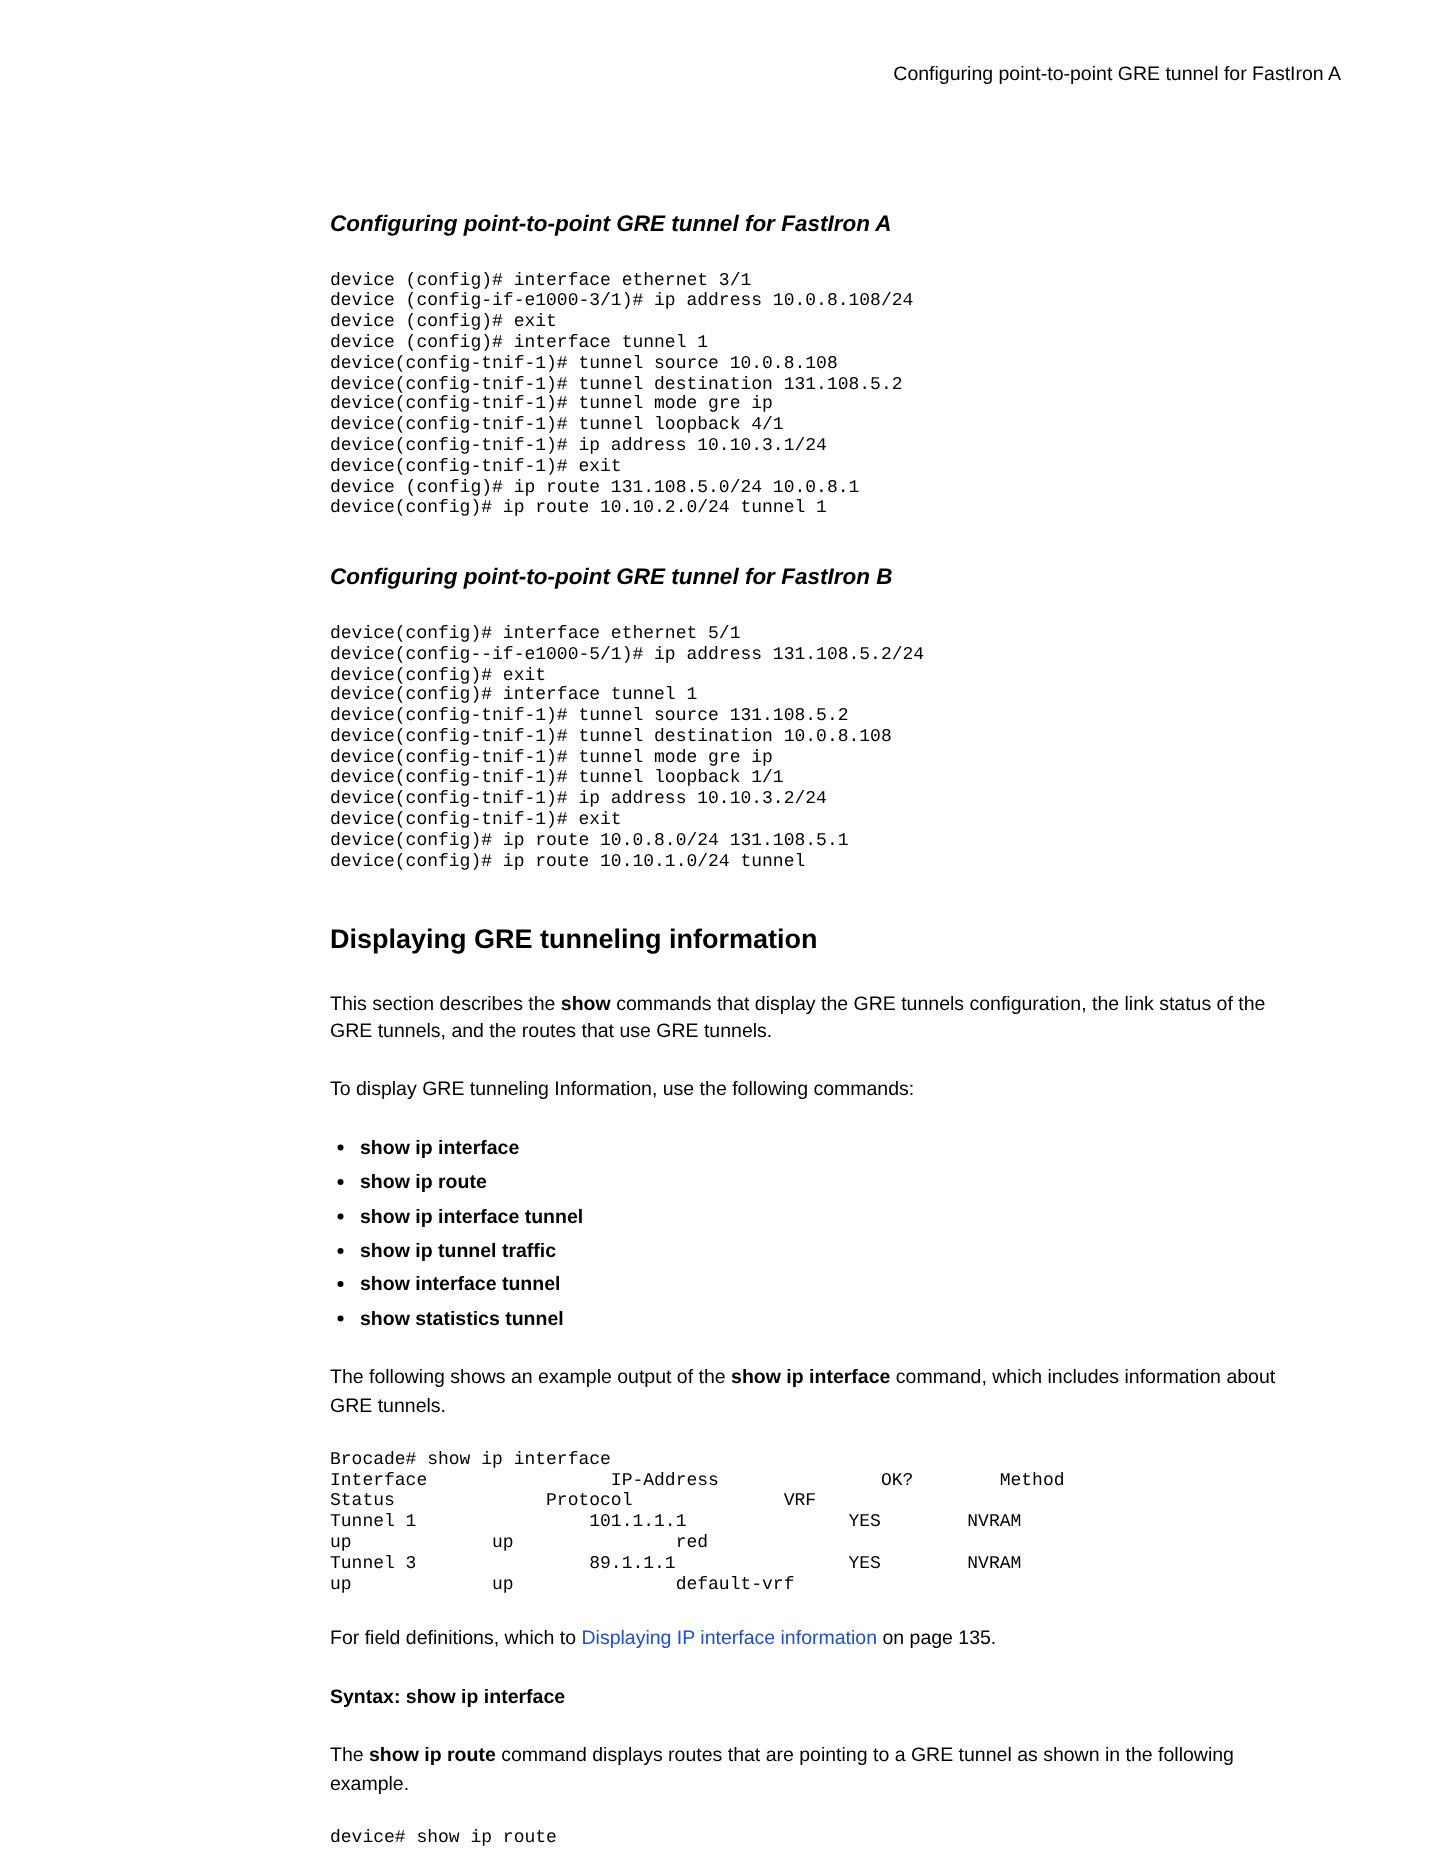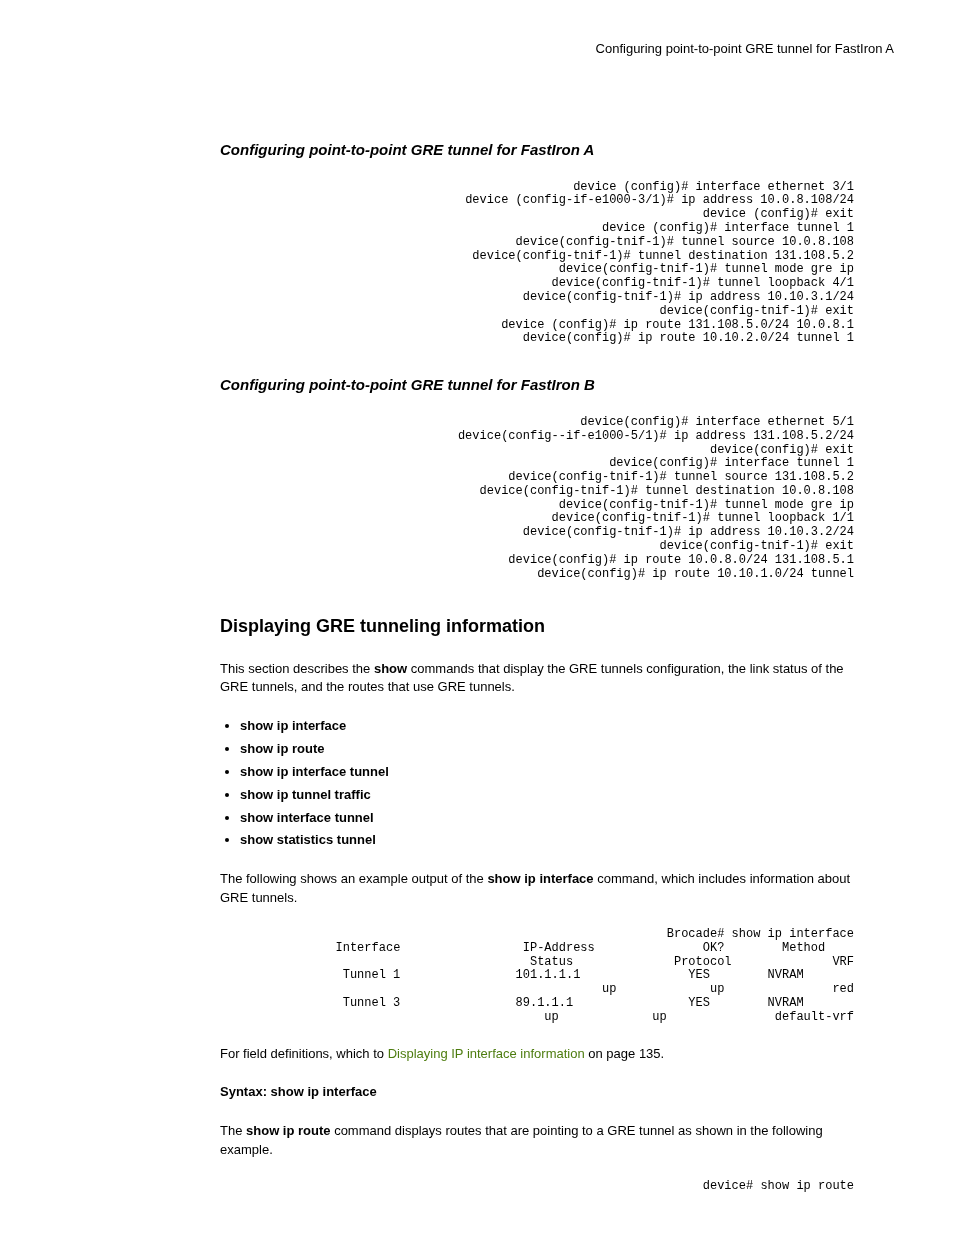--- a/index.html
+++ b/index.html
@@ -36,27 +36,26 @@
     font-size: 18px;
     margin-top: 32px;
     margin-bottom: 18px;
   }
   pre {
     font-family: "Courier New", Courier, monospace;
     font-size: 12px;
     line-height: 1.15;
     white-space: pre;
     margin: 0 0 8px 0;
-    text-align: right;
   }
   p { margin: 20px 0; }
   ul { margin: 8px 0 12px 0; padding-left: 20px; }
   li { margin: 4px 0; }
   .bold { font-weight: bold; }
-  a.link { color: #4d7c0f; text-decoration: none; }
+  a.link { color: #1d4ed8; text-decoration: none; }
   .footer {
     display: flex;
     justify-content: space-between;
     font-style: italic;
     font-size: 12px;
     margin-top: 60px;
     padding: 0 40px 0 60px;
   }
   .footer .left { font-style: italic; }
   .footer .right { font-style: italic; margin-left: 36px; }
@@ -95,20 +94,21 @@
 device(config-tnif-1)# exit
 device(config)# ip route 10.0.8.0/24 131.108.5.1
 device(config)# ip route 10.10.1.0/24 tunnel</pre>
 
   <h2>Displaying GRE tunneling information</h2>
 
   <p>
     <span>This section describes the </span><span class="bold">show</span><span> commands that display the GRE tunnels configuration, the link status of the GRE tunnels, and the routes that use GRE tunnels.</span>
   </p>
 
+  <p>To display GRE tunneling Information, use the following commands:</p>
 
   <ul>
     <li><span class="bold">show ip interface</span></li>
     <li><span class="bold">show ip route</span></li>
     <li><span class="bold">show ip interface tunnel</span></li>
     <li><span class="bold">show ip tunnel traffic</span></li>
     <li><span class="bold">show interface tunnel</span></li>
     <li><span class="bold">show statistics tunnel</span></li>
   </ul>
 

